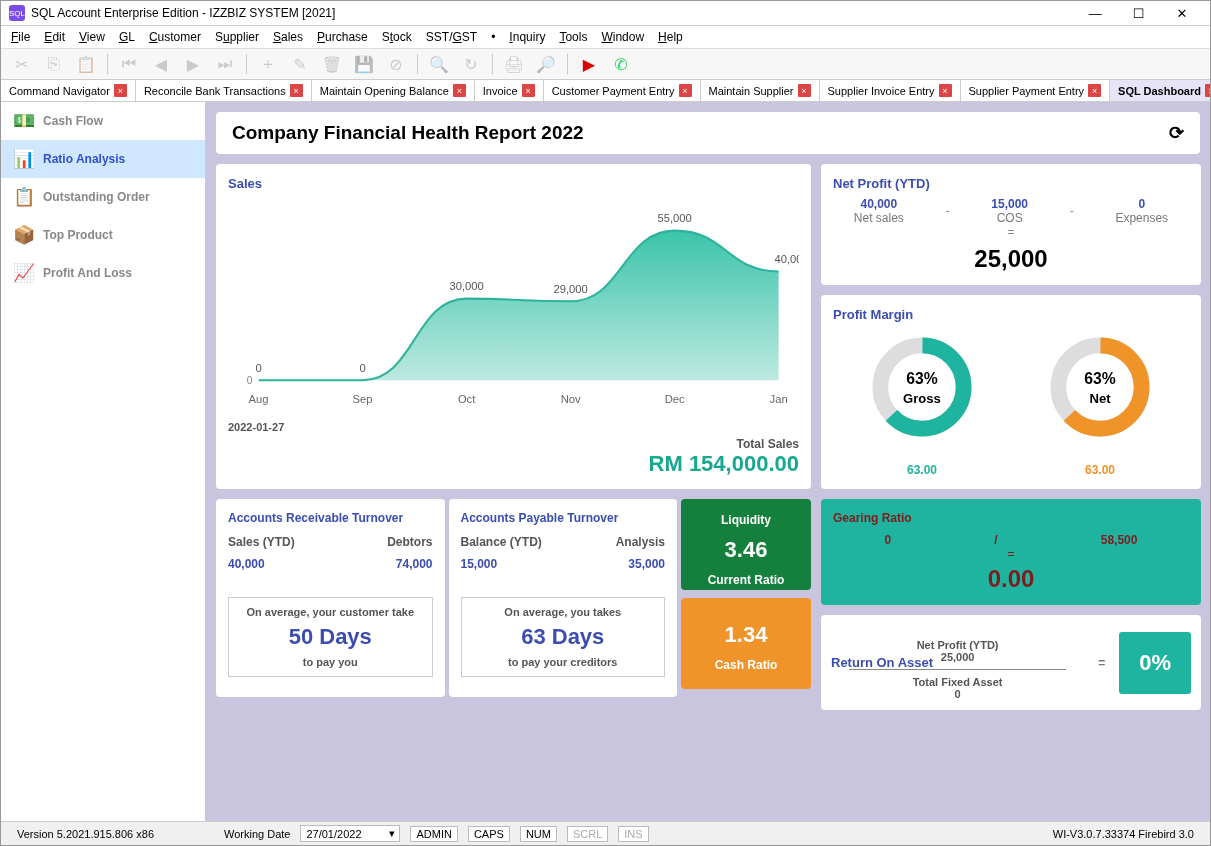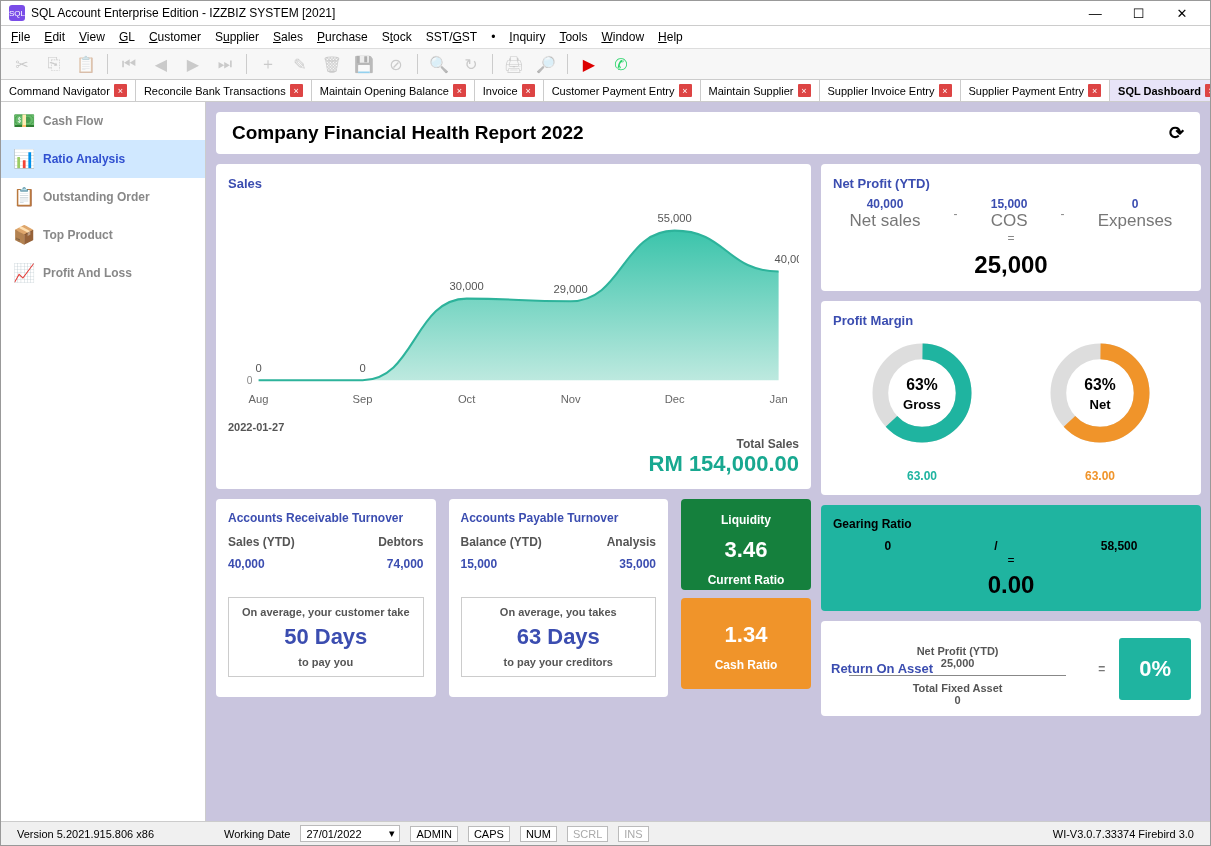--- a/index.html
+++ b/index.html
@@ -33,46 +33,46 @@
 .report-header { background: #fff; border-radius: 4px; padding: 10px 16px; font-size: 19px; font-weight: 700; margin-bottom: 10px; display: flex; justify-content: space-between; align-items: center; }
 .grid { display: grid; grid-template-columns: 595px 380px; gap: 10px; }
 
 .card { background: #fff; border-radius: 4px; padding: 12px; }
 .card-title { color: #3b4db0; font-weight: 700; font-size: 13px; }
 
 .sales-chart { height: 240px; position: relative; margin-top: 8px; }
 .sales-total-lbl { text-align: right; font-weight: 700; color: #555; margin-top: 4px; }
 .sales-total-val { text-align: right; font-weight: 700; color: #18a890; font-size: 22px; }
 
-.row3 { display: grid; grid-template-columns: 1fr 1fr 130px; gap: 13px; margin-top: 10px; }
+.row3 { display: grid; grid-template-columns: 1fr 1fr 130px; gap: 4px; margin-top: 10px; }
 .kv-head { color: #3b4db0; font-weight: 700; font-size: 12px; margin-bottom: 10px; }
 .kv { display: flex; justify-content: space-between; font-weight: 700; color: #555; }
 .kv2 { display: flex; justify-content: space-between; font-weight: 700; color: #3b4db0; margin-top: 8px; }
 .avg-box { border: 1px solid #ccc; text-align: center; padding: 8px; margin-top: 26px; }
 .avg-box .lbl { font-weight: 700; color: #555; font-size: 11px; }
 .avg-box .big { font-weight: 700; color: #3b4db0; font-size: 22px; margin: 6px 0; }
 
 .tile { border-radius: 4px; color: #fff; text-align: center; padding: 14px 4px; }
 .tile.teal { background: #15803d; }
 .tile.orange { background: #f0942a; }
 .tile .lbl { font-size: 12px; font-weight: 600; }
 .tile .val { font-size: 22px; font-weight: 800; margin: 10px 0; }
 
 .netprofit { text-align: center; }
 .np-row { display: flex; justify-content: space-around; }
 .np-item .v { color: #3b4db0; font-weight: 700; }
-.np-item .l { color: #777; font-size: 17px; }
+.np-item .l { color: #777; font-size: 12px; }
 .np-op { color: #888; align-self: center; }
 .np-big { font-size: 24px; font-weight: 800; margin-top: 6px; }
 
 .donuts { display: flex; justify-content: space-around; margin-top: 10px; }
 .donut-wrap { text-align: center; }
 .donut-lbl { font-weight: 700; margin-top: 18px; }
 
-.gearing { background: #1fb4a0; color: #000000; border-radius: 4px; padding: 12px; }
+.gearing { background: #1fb4a0; color: #7f1d1d; border-radius: 4px; padding: 12px; }
 .gearing .title { font-weight: 700; }
 .gearing .row { display: flex; justify-content: space-around; font-weight: 700; margin-top: 8px; }
 .gearing .big { font-size: 24px; text-align: center; font-weight: 800; margin-top: 4px; }
 
 .roa { display: flex; align-items: center; gap: 14px; padding: 10px; }
 .roa-left { text-align: center; flex: 1; color: #555; font-weight: 600; font-size: 11px; }
 .roa-left .line { border-top: 1px solid #888; margin: 6px 18px; }
 .roa-tile { background: #1fb4a0; color: #fff; font-size: 22px; font-weight: 800; padding: 18px 20px; border-radius: 3px; }
 
 .statusbar { display: flex; align-items: center; gap: 10px; background: #f0f0f0; border-top: 1px solid #ccc; padding: 3px 16px; font-size: 11px; }

